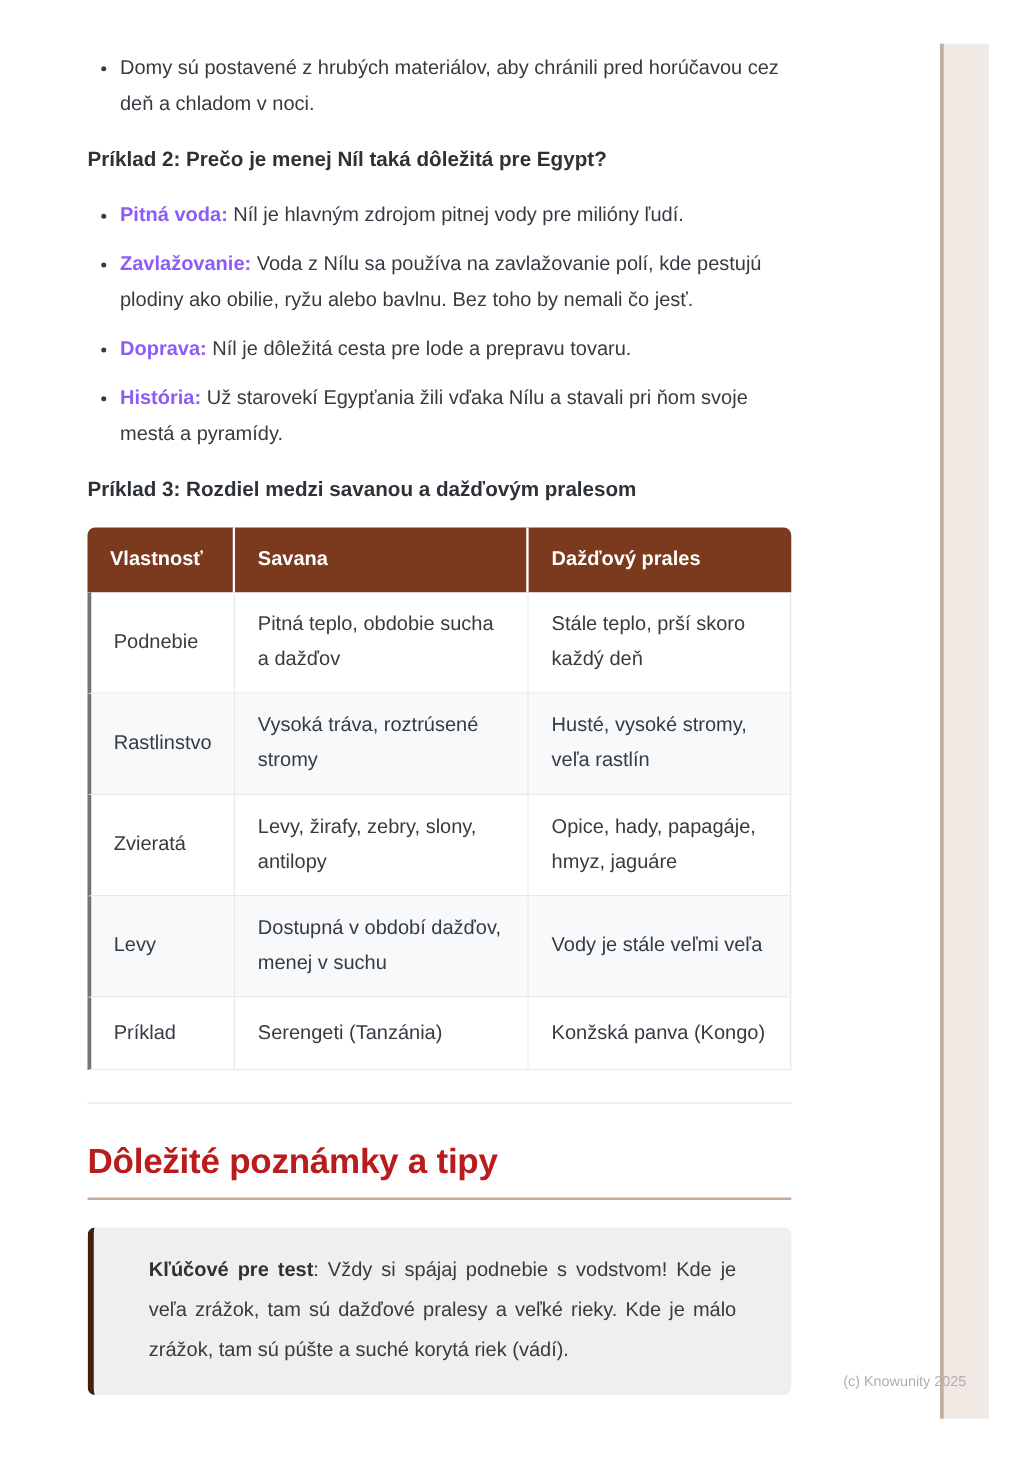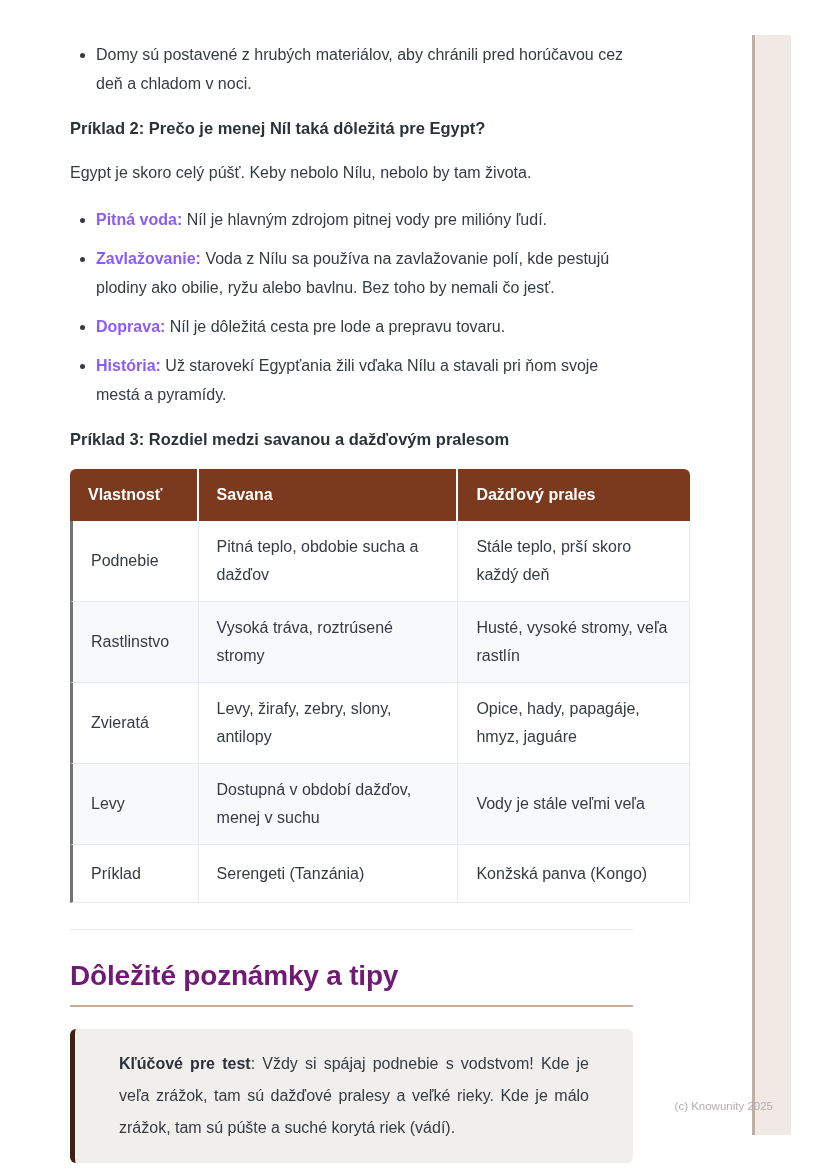--- a/index.html
+++ b/index.html
@@ -42,21 +42,21 @@
   p.body-para {
     font-size:16px;
     line-height:29px;
     margin-bottom:18px;
   }
   .list-block { margin-bottom:18px; }
 
   
   table.compare-table {
     margin-top:8px;
-    width:620px;
+    width:563px;
     border-collapse:separate;
     border-spacing:0;
     font-size:16px;
   }
   table.compare-table thead th {
     background:#7b3a1e;
     color:#ffffff;
     font-weight:700;
     text-align:left;
     padding:17px 18px;
@@ -84,21 +84,21 @@
   hr.section-divider {
     margin-top:26px;
     border:none;
     height:1px;
     background:#e6e8eb;
   }
   h1.section-heading {
     margin-top:30px;
     font-size:28px;
     font-weight:700;
-    color:#701a75;
+    color:#b91c1c;
     letter-spacing:-0.2px;
     padding-bottom:13px;
     border-bottom:2px solid #c8ab99;
   }
   .callout {
     margin-top:22px;
     background:#f0efed;
     border-left:5px solid #40200e;
     border-radius:6px;
     padding:19px 44px;
@@ -135,21 +135,20 @@
   <div class="content">
 
     <ul class="doc-list list-block">
       <li>
         <span>Domy sú postavené z hrubých materiálov, aby chránili pred horúčavou cez deň a chladom v noci.</span>
       </li>
     </ul>
 
     <h4 class="sub-heading">Príklad 2: Prečo je menej Níl taká dôležitá pre Egypt?</h4>
 
-    <p class="body-para">Egypt je skoro celý púšť. Keby nebolo Nílu, nebolo by tam života.</p>
 
     <ul class="doc-list list-block">
       <li>
         <span class="run-in">Pitná voda:</span><span> Níl je hlavným zdrojom pitnej vody pre milióny ľudí.</span>
       </li>
       <li>
         <span class="run-in">Zavlažovanie:</span><span> Voda z Nílu sa používa na zavlažovanie polí, kde pestujú plodiny ako obilie, ryžu alebo bavlnu. Bez toho by nemali čo jesť.</span>
       </li>
       <li>
         <span class="run-in">Doprava:</span><span> Níl je dôležitá cesta pre lode a prepravu tovaru.</span>

